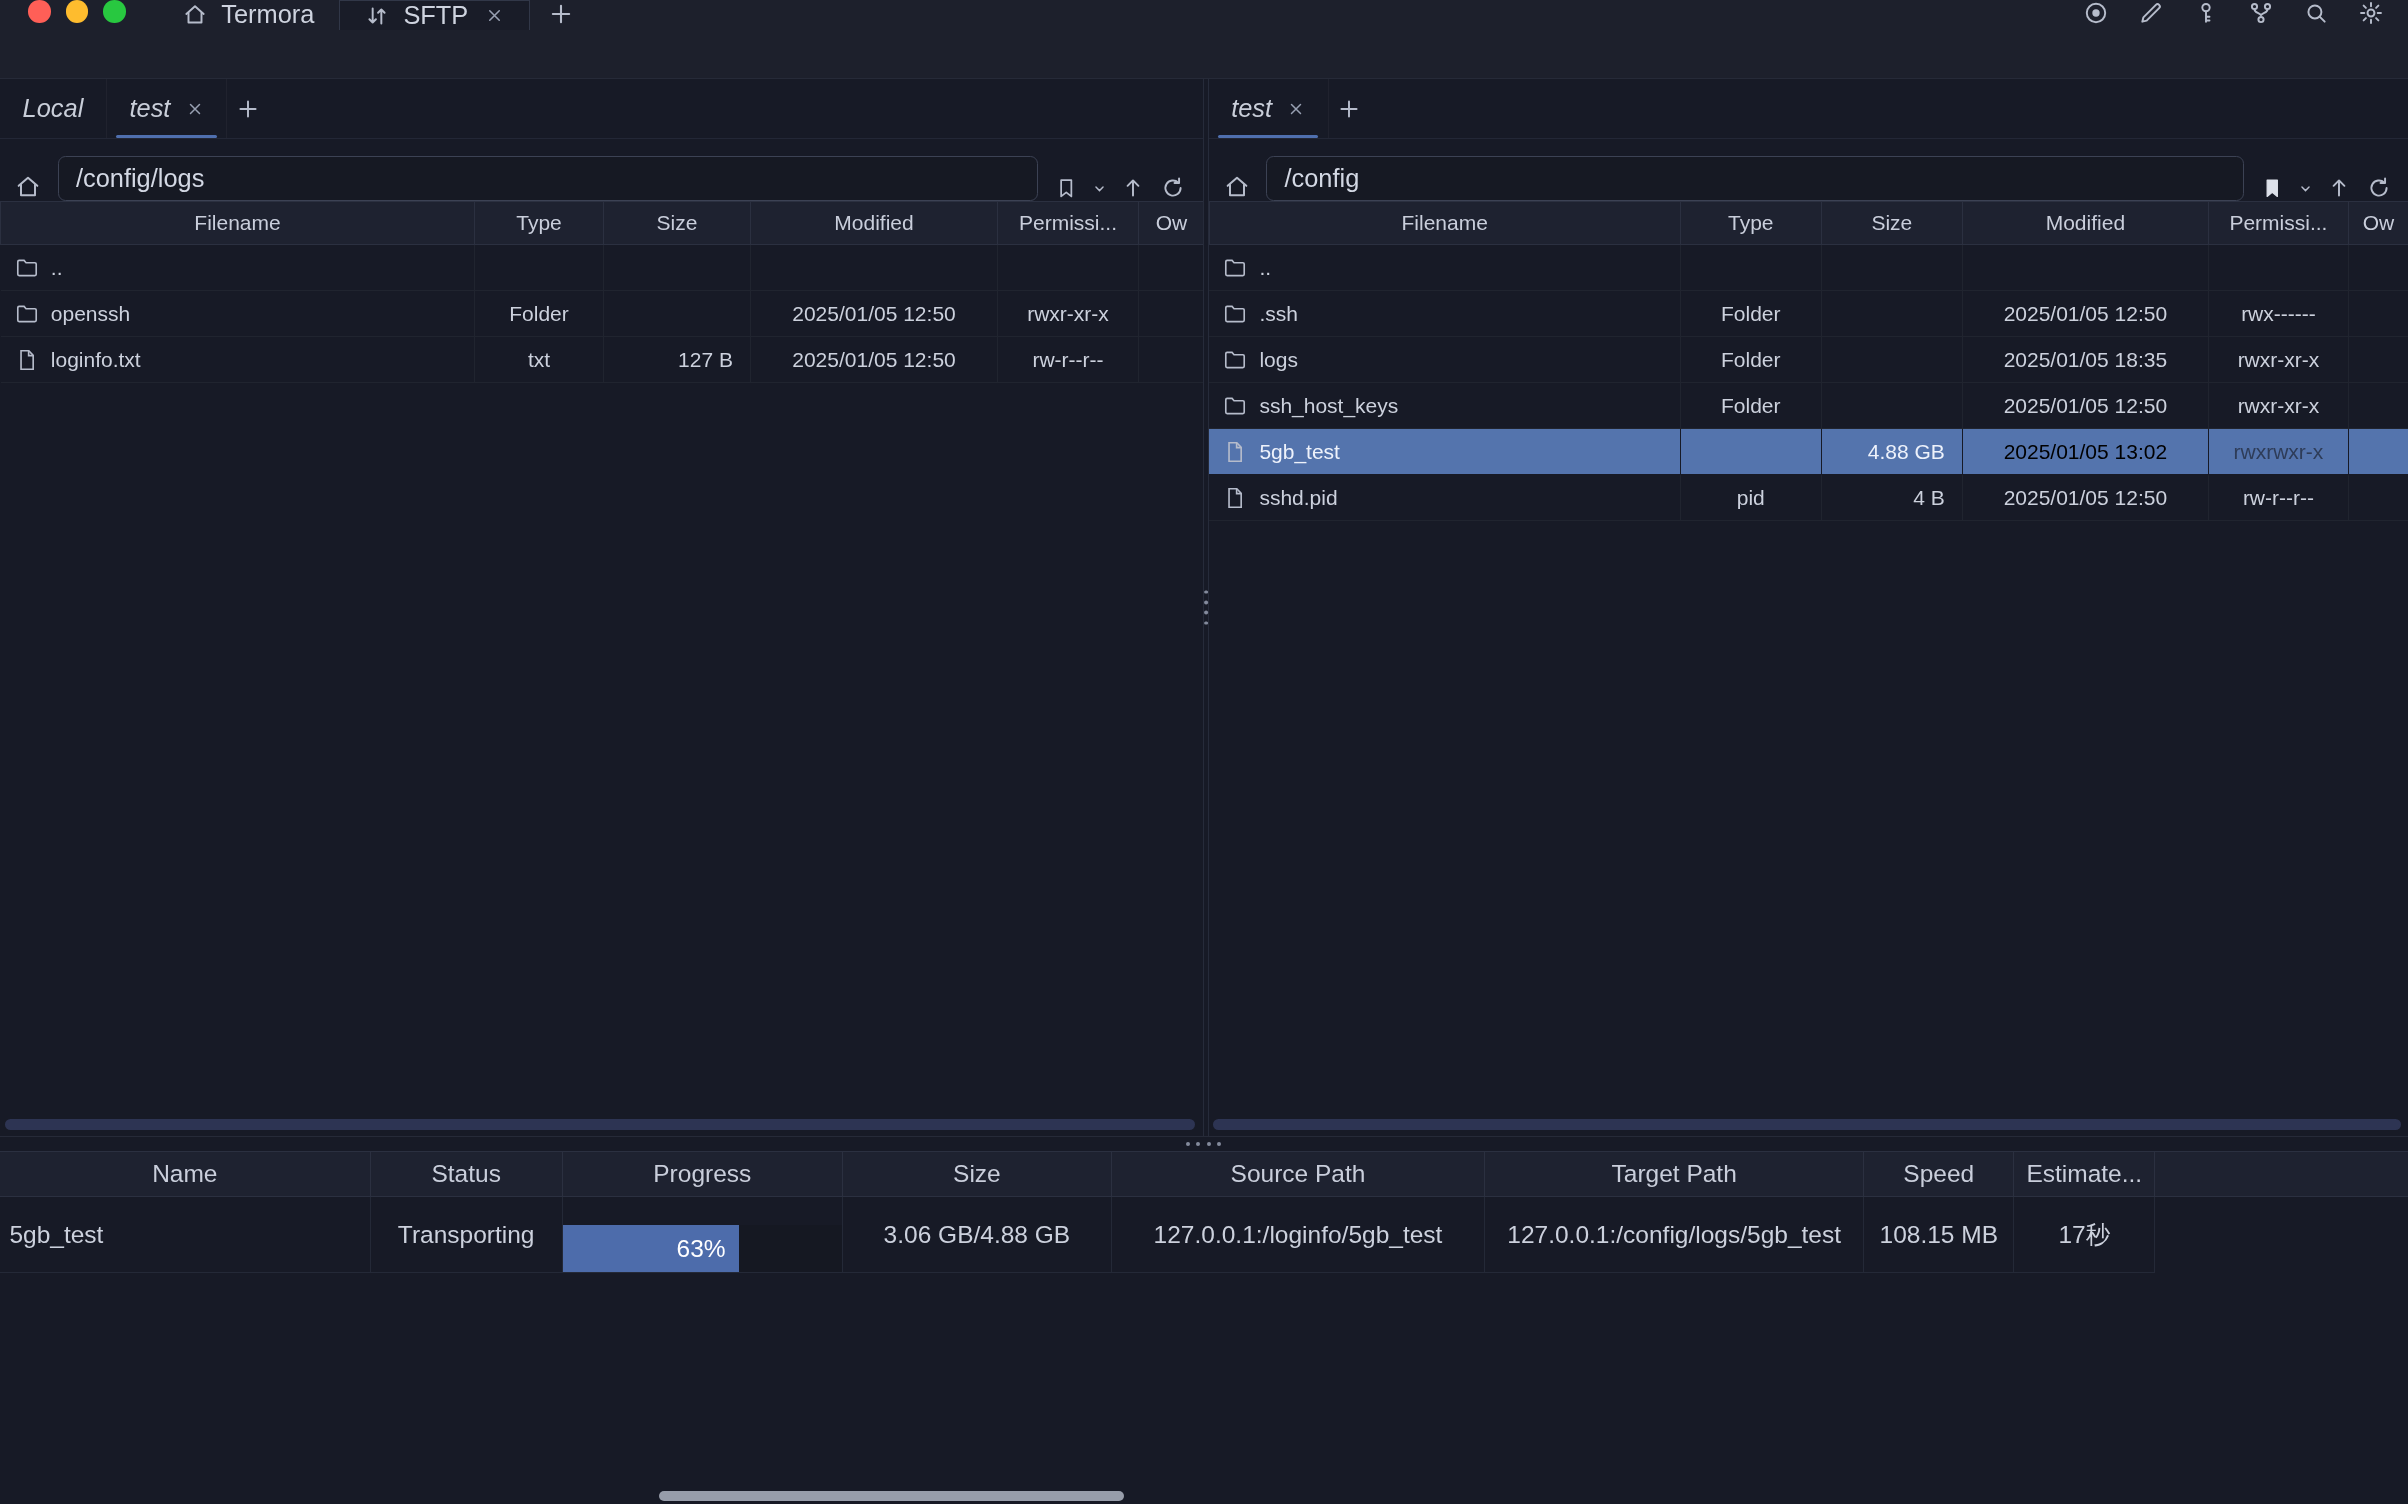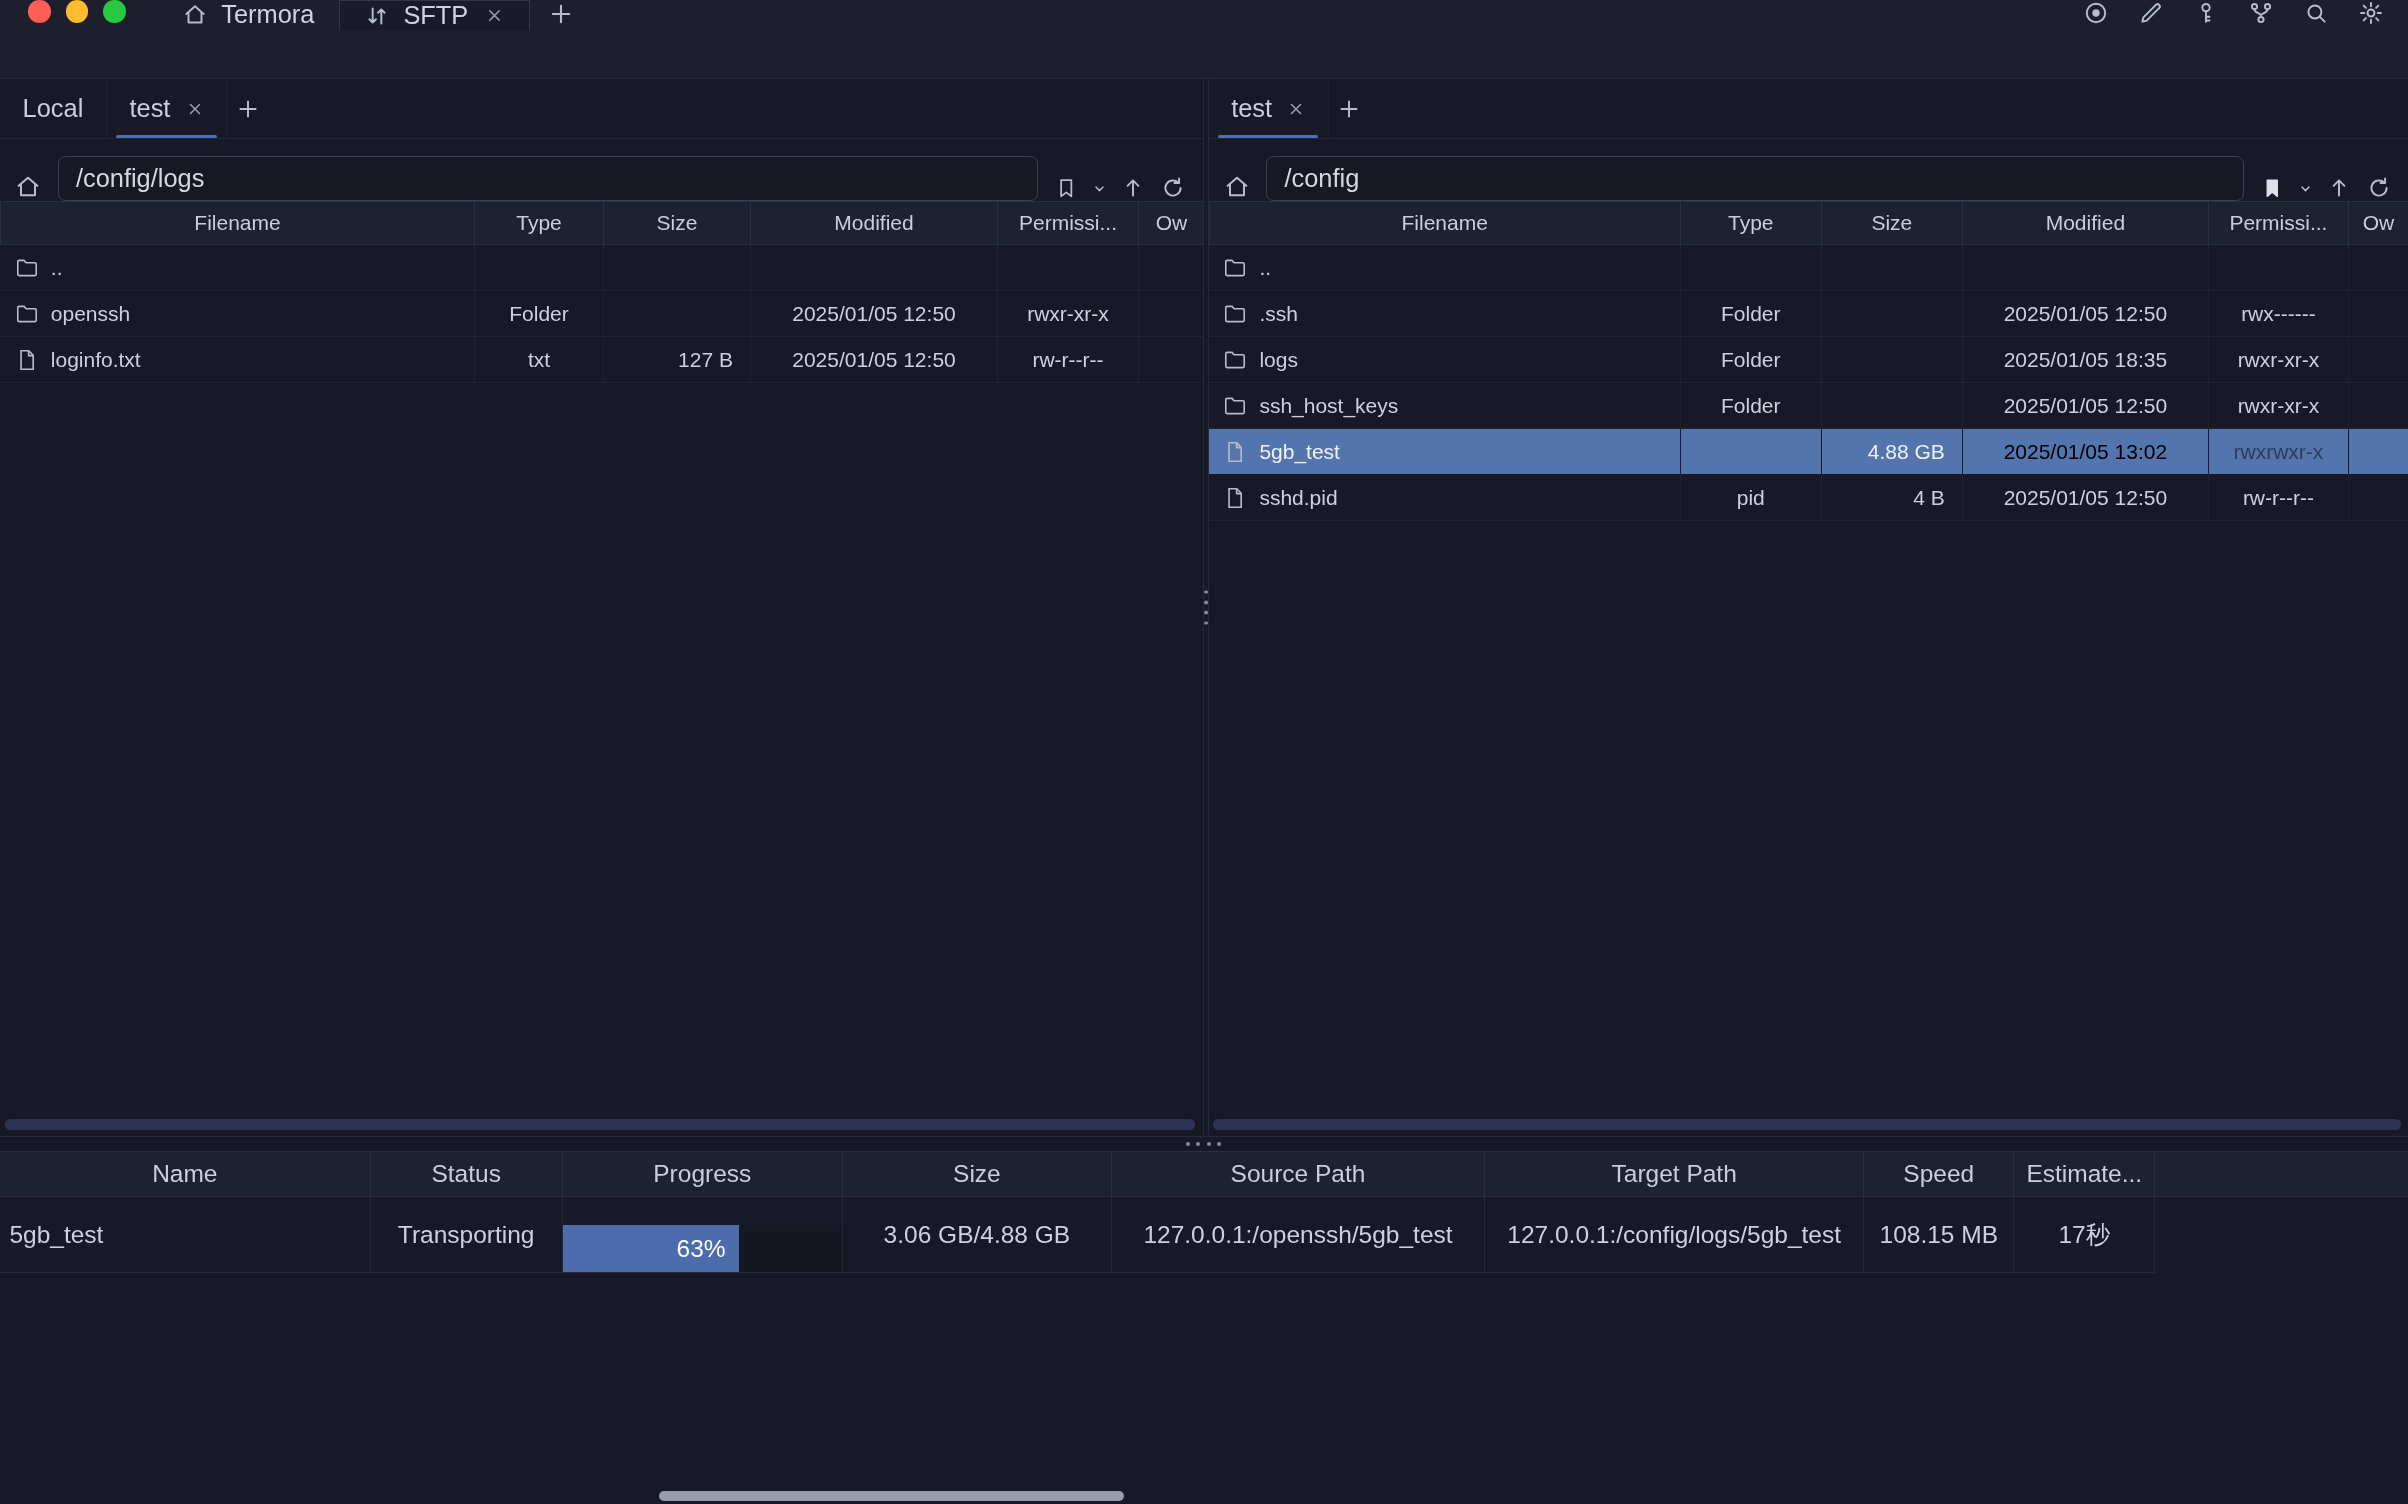--- a/index.html
+++ b/index.html
@@ -31,21 +31,21 @@
   
   .panels{height:1057px;flex:0 0 1057px;display:flex;min-height:0;}
   .panel{display:flex;flex-direction:column;min-width:0;}
   .panel.left{width:1203px;flex:0 0 1203px;}
   .panel.right{flex:1;}
   .vdivider{width:5.6px;flex:0 0 5.6px;background:var(--background,#171a26);border-left:0.9px solid #262b3a;border-right:0.9px solid #262b3a;position:relative;}
   .dots-v{position:absolute;left:50%;top:50%;transform:translate(-50%,-50%);display:flex;flex-direction:column;gap:6.6px;}
   .dot{width:3.8px;height:3.8px;border-radius:50%;background:#838a9c;}
 
   .ptabs{height:60px;flex:0 0 60px;display:flex;align-items:stretch;border-bottom:0.9px solid #232736;}
-  .ptab{display:flex;align-items:center;gap:11.3px;padding:0 22.6px;font-size:25.4px;color:#c9ced9;position:relative;border-right:0.9px solid rgba(255,255,255,0.04);}
+  .ptab{display:flex;align-items:center;gap:11.3px;padding:0 22.6px;font-size:25.4px;color:#c9ced9;position:relative;border-right:0.9px solid rgba(255,255,255,0.04);font-style:italic;}
   .ptab.active::after{content:"";position:absolute;left:9.4px;right:9.4px;bottom:0;height:2.8px;background:#4f6fae;border-radius:1.9px;}
 
   .pathbar{height:62px;flex:0 0 62px;display:flex;align-items:flex-end;gap:9.4px;padding:0 11.3px 0 7.5px;}
   .path-input{flex:1;height:45px;background:#161923;border:0.9px solid #3c4254;border-radius:7.5px;display:flex;align-items:center;padding:0 17px;font-size:25.4px;color:#d3d8e4;white-space:nowrap;overflow:hidden;}
   .path-actions{display:flex;align-items:center;gap:1.9px;}
   .path-actions .icon-btn{width:38px;color:#b6bccb;}
   .path-actions .icon-btn.narrow{width:24.5px;}
   .bookmark-filled{color:#dde1ea;}
 
   .pbody{flex:1;position:relative;min-height:0;overflow:hidden;}
@@ -569,21 +569,21 @@
           <td class="t-name">5gb_test</td>
           <td>Transporting</td>
           <td class="progress-cell">
             <div class="progress-track">
               <div class="progress-fill" style="width: 63%; margin-top: 28px;">
                 <span>63%</span>
               </div>
             </div>
           </td>
           <td>3.06 GB/4.88 GB</td>
-          <td>127.0.0.1:/openssh/5gb_test</td>
+          <td>127.0.0.1:/loginfo/5gb_test</td>
           <td>127.0.0.1:/config/logs/5gb_test</td>
           <td>108.15 MB</td>
           <td>17秒</td>
           <td class="filler"></td>
         </tr>
       </tbody>
     </table>
   </div>
 
   <div class="bottom-space"></div>

